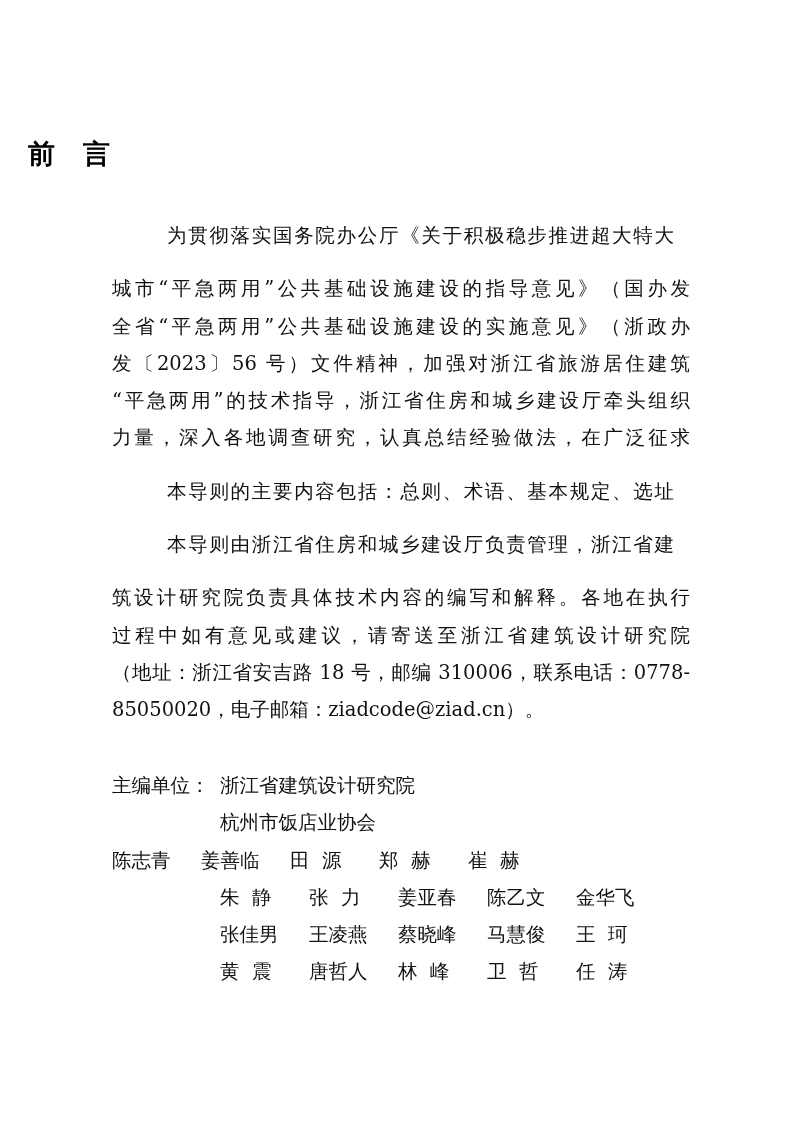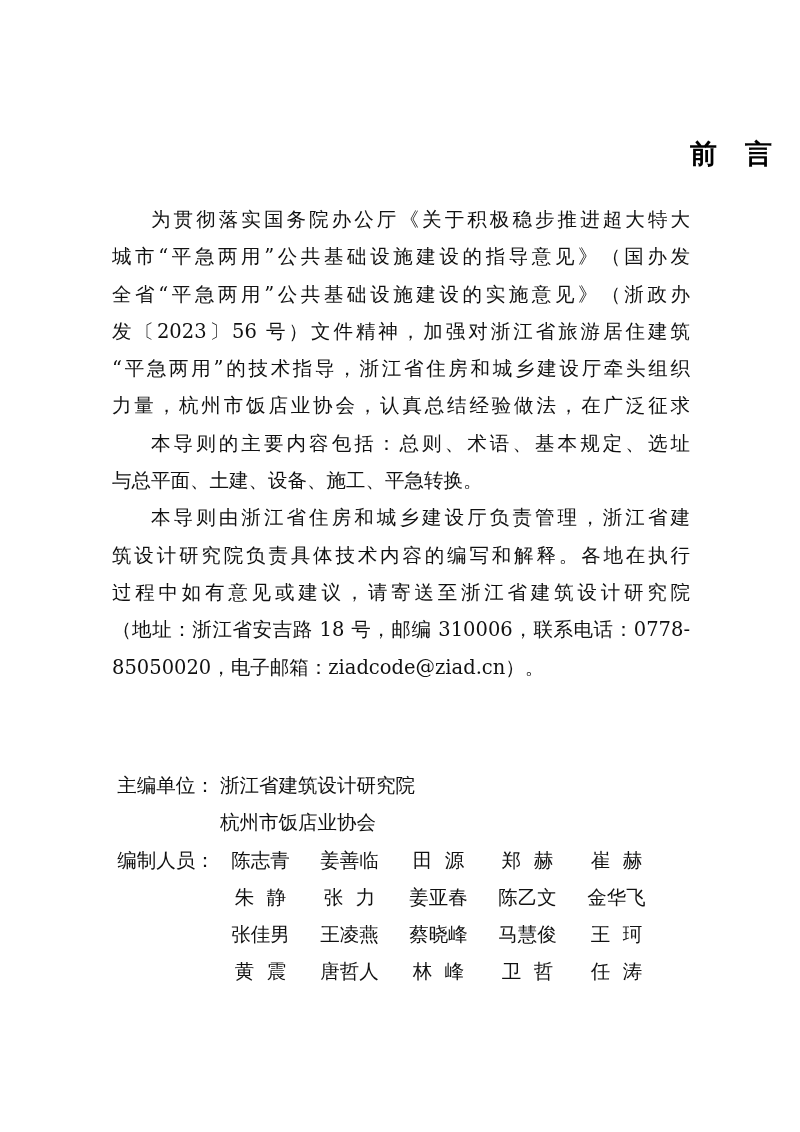--- a/index.html
+++ b/index.html
@@ -1,28 +1,28 @@
 <!DOCTYPE html>
 <html><head>
 <meta charset="utf-8">
 <style>
   html, body { margin: 0; padding: 0; background: #ffffff; }
   body { width: 800px; height: 1132px; position: relative; overflow: hidden; color: #111; }
   .page { position: absolute; left: 0; top: 0; width: 800px; height: 1132px; background: #fff; }
   .title {
-    position: absolute; top: 136px; left: 0; width: 800px; text-align: right;
+    position: absolute; top: 136px; left: 0; width: 800px; text-align: left;
     font-family: "DejaVu Sans", sans-serif; font-weight: bold; font-size: 27px;
     letter-spacing: 28px; text-indent: 28px; color: #000;
   }
   .body-text {
     position: absolute; left: 112px; width: 578px;
     font-family: "DejaVu Serif", serif; font-size: 19.5px; line-height: 37.3px;
     text-align: justify; text-justify: inter-character; color: #111;
   }
-  .para { margin: 0; text-indent: 39px; }
+  .para { margin: 16px; text-indent: 39px; }
   .line { display: block; white-space: nowrap; text-align-last: justify; text-align: justify; }
   .line.last { text-align-last: left; }
   .meta { position: absolute; left: 112px; font-family: "DejaVu Serif", serif; font-size: 19.5px; line-height: 37.3px; color: #111; }
   .meta-row { display: flex; white-space: nowrap; height: 37.3px; }
   .meta-label { width: 108px; flex: 0 0 108px; }
   .meta-value { flex: 0 0 auto; }
   .names-grid { display: grid; grid-template-columns: repeat(5, 81px); column-gap: 0; gap: 8px; }
   .name { white-space: pre; }
 </style>
 </head>
@@ -34,50 +34,46 @@
 
   <div class="body-text" style="top:201px;">
     <p class="para">
       <span class="line">为贯彻落实国务院办公厅《关于积极稳步推进超大特大</span>
     </p>
     <div>
       <span class="line">城市“平急两用”公共基础设施建设的指导意见》（国办发</span>
       <span class="line">全省“平急两用”公共基础设施建设的实施意见》（浙政办</span>
       <span class="line">发〔2023〕56 号）文件精神，加强对浙江省旅游居住建筑</span>
       <span class="line">“平急两用”的技术指导，浙江省住房和城乡建设厅牵头组织</span>
-      <span class="line">力量，杭州市饭店业协会，认真总结经验做法，在广泛征求</span>
+      <span class="line">力量，深入各地调查研究，认真总结经验做法，在广泛征求</span>
     </div>
     <p class="para">
       <span class="line">本导则的主要内容包括：总则、术语、基本规定、选址</span>
     </p>
-    <div>
-      <span class="line last">与总平面、土建、设备、施工、平急转换。</span>
-    </div>
     <p class="para">
       <span class="line">本导则由浙江省住房和城乡建设厅负责管理，浙江省建</span>
     </p>
     <div>
       <span class="line">筑设计研究院负责具体技术内容的编写和解释。各地在执行</span>
       <span class="line">过程中如有意见或建议，请寄送至浙江省建筑设计研究院</span>
       <span class="line">（地址：浙江省安吉路 18 号，邮编 310006，联系电话：0778-</span>
       <span class="line last">85050020，电子邮箱：ziadcode@ziad.cn）。</span>
     </div>
   </div>
 
-  <div class="meta" style="top:767px;text-align:center;">
+  <div class="meta" style="top:767px;">
     <div class="meta-row">
       <span class="meta-label">主编单位：</span>
       <span class="meta-value">浙江省建筑设计研究院</span>
     </div>
     <div class="meta-row">
       <span class="meta-label"></span>
       <span class="meta-value">杭州市饭店业协会</span>
     </div>
     <div class="meta-row">
-      <span class="meta-label">编制人员：</span>
       <div class="names-grid">
         <span class="name">陈志青</span>
         <span class="name">姜善临</span>
         <span class="name">田  源</span>
         <span class="name">郑  赫</span>
         <span class="name">崔  赫</span>
       </div>
     </div>
     <div class="meta-row">
       <span class="meta-label"></span>

